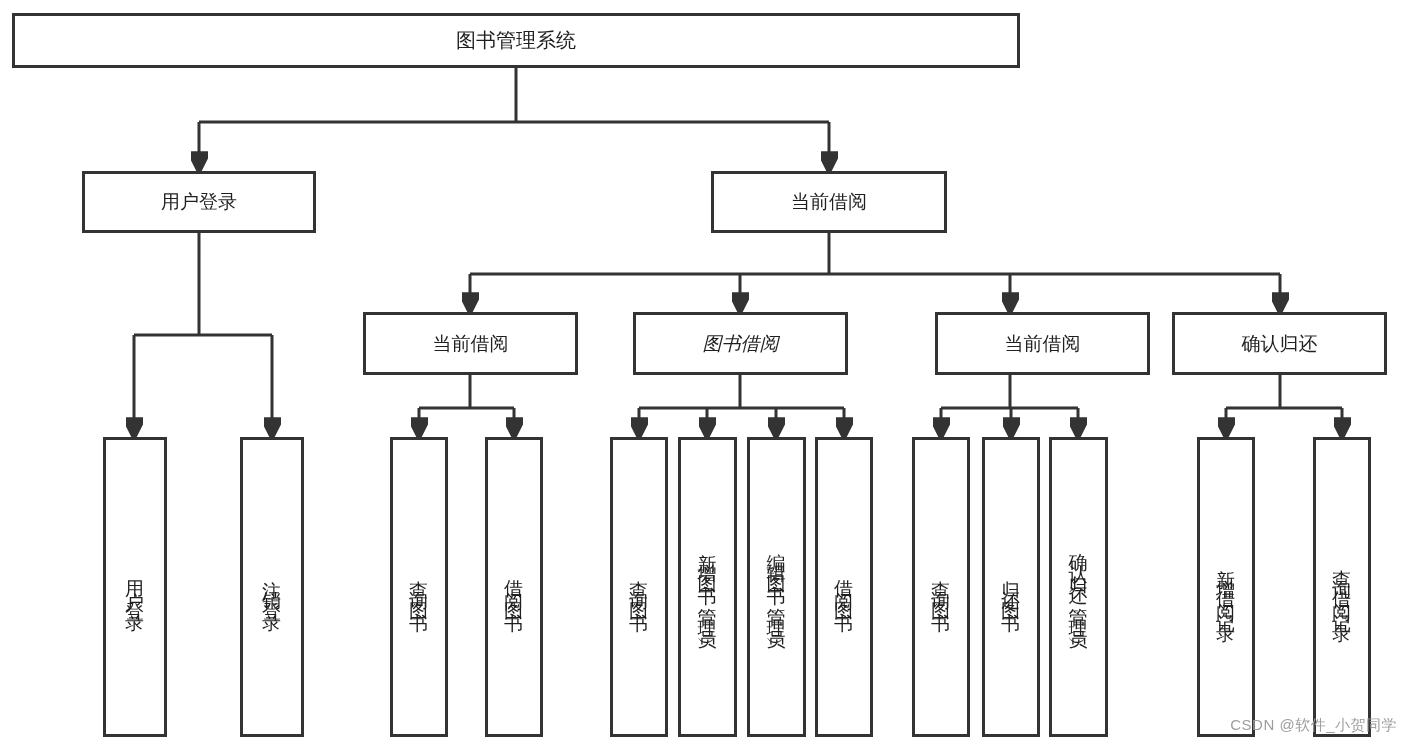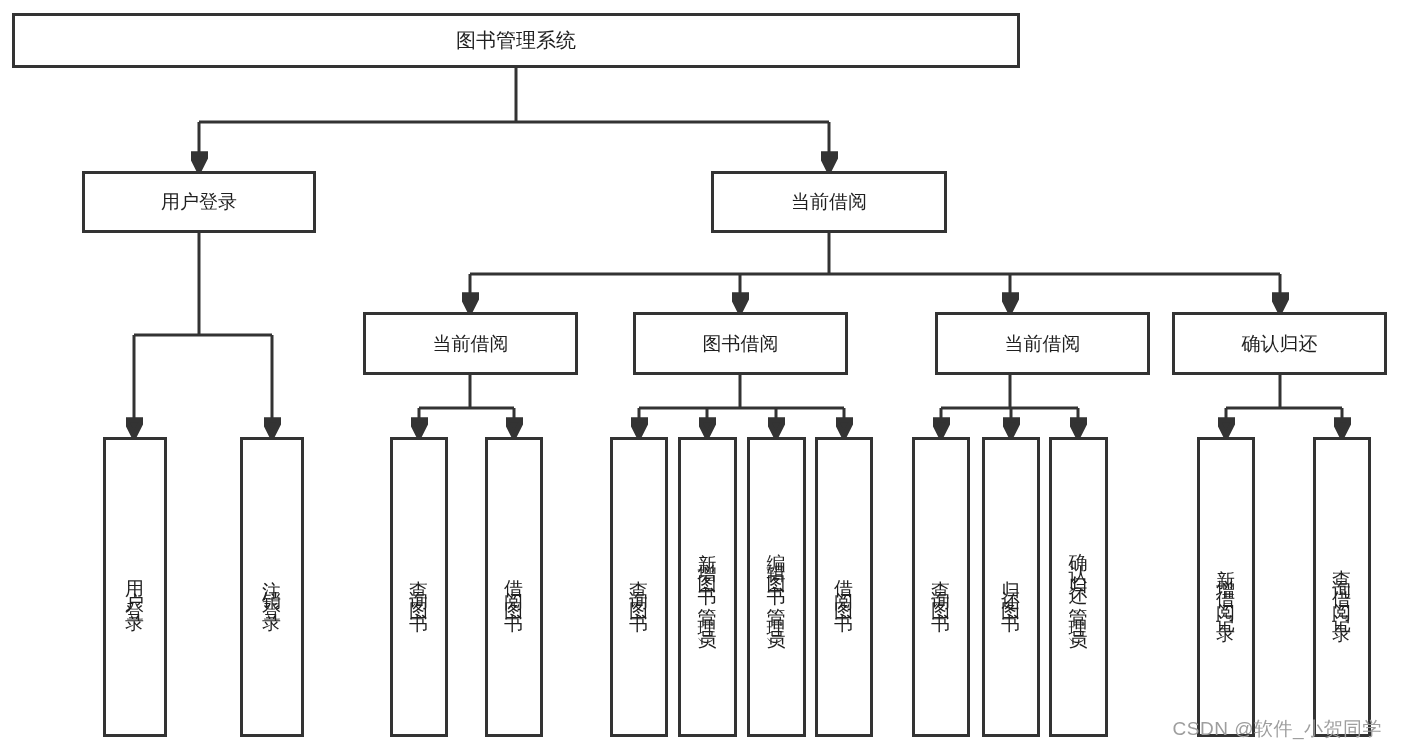--- a/index.html
+++ b/index.html
@@ -33,41 +33,41 @@
     font-size:19px;
     letter-spacing:11px;
     line-height:1;
     white-space:nowrap;
   }
   
   .b-user{left:82px;width:234px;}
   .b-mgmt{left:711px;width:236px;}
   
   .b-rec{left:363px;width:215px;}
-  .b-borrow{left:633px;width:215px;}
+  .b-borrow{left:633px;width:215px;font-style:italic;}
   .b-current{left:903px;width:215px;margin-left:32px;}
   .b-records{left:1172px;width:215px;}
   
   .l-u1{left:103px;width:64px;}
   .l-u2{left:240px;width:64px;}
   .l-r1{left:390px;width:58px;}
   .l-r2{left:485px;width:58px;}
   .l-b1{left:610px;width:58px;}
   .l-b2{left:678px;width:59px;}
   .l-b3{left:747px;width:59px;}
   .l-b4{left:815px;width:58px;}
   .l-c1{left:912px;width:58px;}
   .l-c2{left:982px;width:58px;}
   .l-c3{left:1049px;width:59px;}
   .l-rc1{left:1197px;width:58px;}
   .l-rc2{left:1313px;width:58px;}
   .watermark{
     position:absolute;
-    right:23px;top:716px;
-    font-size:19px;
+    right:8px;top:716px;
+    font-size:15px;
     color:var(--wm,#9e9e9e);
     z-index:5;
     letter-spacing:0.5px;
     white-space:nowrap;
   }
 </style>
 </head>
 <body>
 
 <div class="canvas" style="--line: #333333; --text: #1f1f1f; --wm: #9e9e9e; --bg: #ffffff;">

